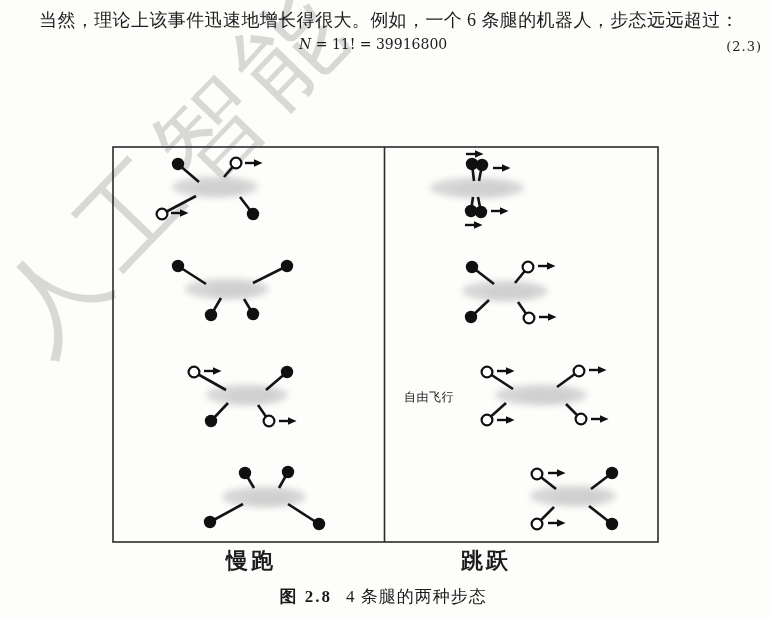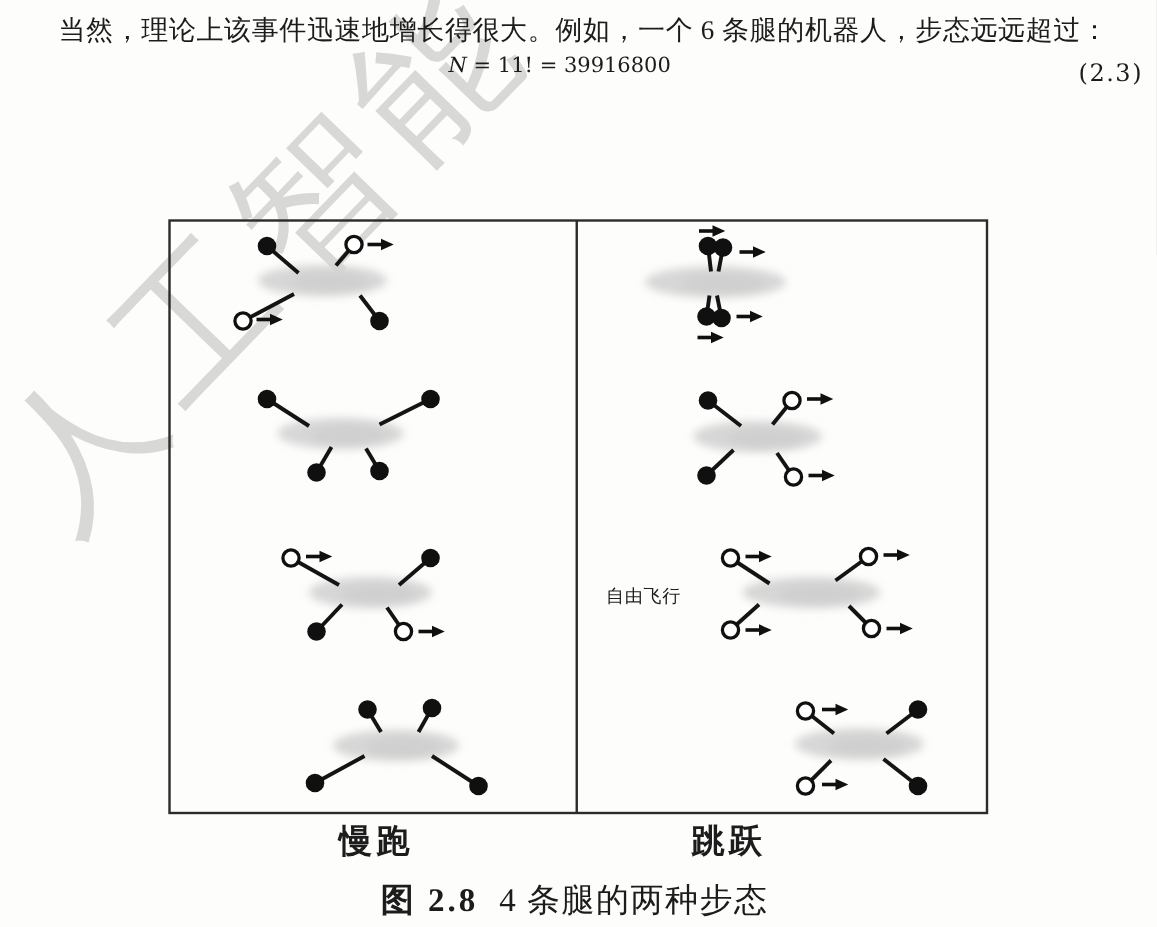--- a/index.html
+++ b/index.html
@@ -22,37 +22,37 @@
   }
   #p1{left:39px;top:8px;text-align:center;}
   #p3{left:8px;top:67px;}
   #p4{left:39px;top:97px;}
   .equation{
     position:absolute;left:299px;top:36px;font-size:14px;z-index:1;
     font-family:"DejaVu Serif","Liberation Serif",serif;white-space:nowrap;
   }
   .equation .lhs{font-style:italic;}
   .eq-number{
-    position:absolute;right:9px;top:39px;font-size:16px;letter-spacing:1px;z-index:1;
+    position:absolute;right:9px;top:39px;font-size:13px;letter-spacing:1px;z-index:1;
     font-family:"DejaVu Serif","Liberation Serif",serif;
   }
   #fig-svg{position:absolute;left:0;top:0;z-index:1;}
   .panel-label{
     position:absolute;top:546px;font-size:22px;letter-spacing:3px;
     transform:translateX(-50%);font-weight:600;z-index:2;white-space:nowrap;
   }
   #label-trot{left:251px;}
   #label-bound{left:486px;}
   .free-flight{
     position:absolute;left:404px;top:389px;font-size:12px;letter-spacing:.5px;
     z-index:2;white-space:nowrap;
   }
   .caption{
     position:absolute;left:383px;top:585px;transform:translateX(-50%);
-    font-size:22px;letter-spacing:1px;z-index:2;white-space:nowrap;
+    font-size:17px;letter-spacing:1px;z-index:2;white-space:nowrap;
   }
   .caption .cap-bold{font-weight:bold;margin-right:14px;letter-spacing:2px;}
 </style>
 </head>
 <body>
 
 <div class="page">
 
   <div class="watermark">人工智能</div>
 

